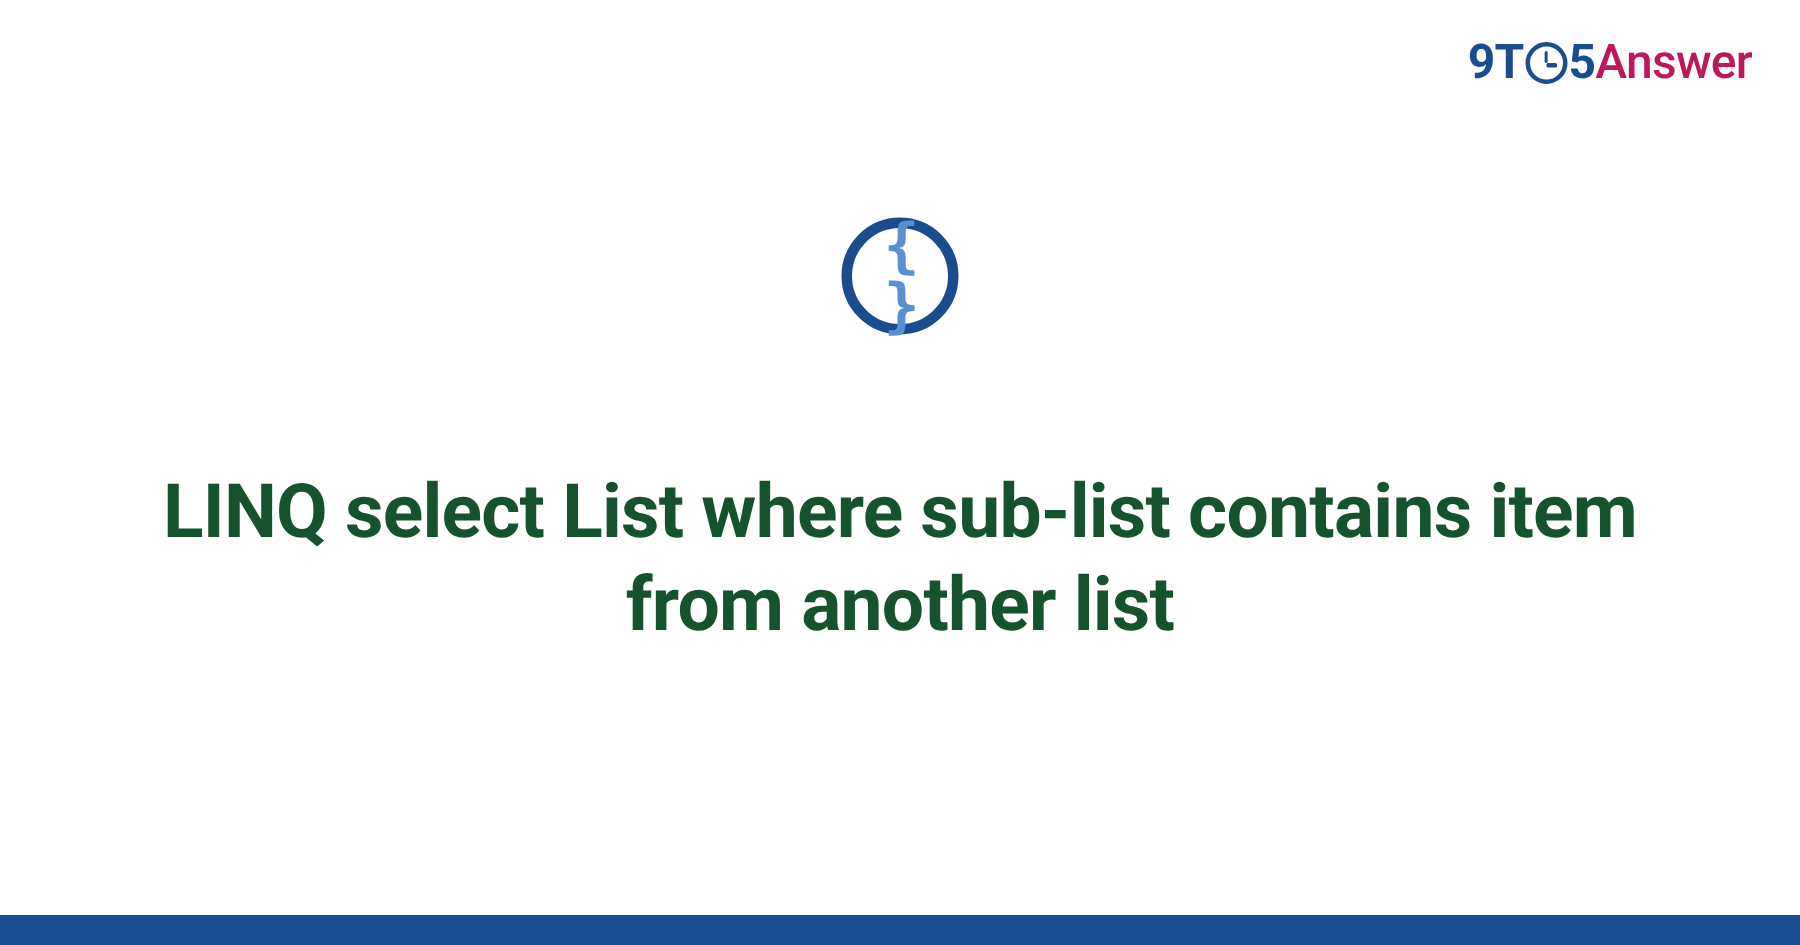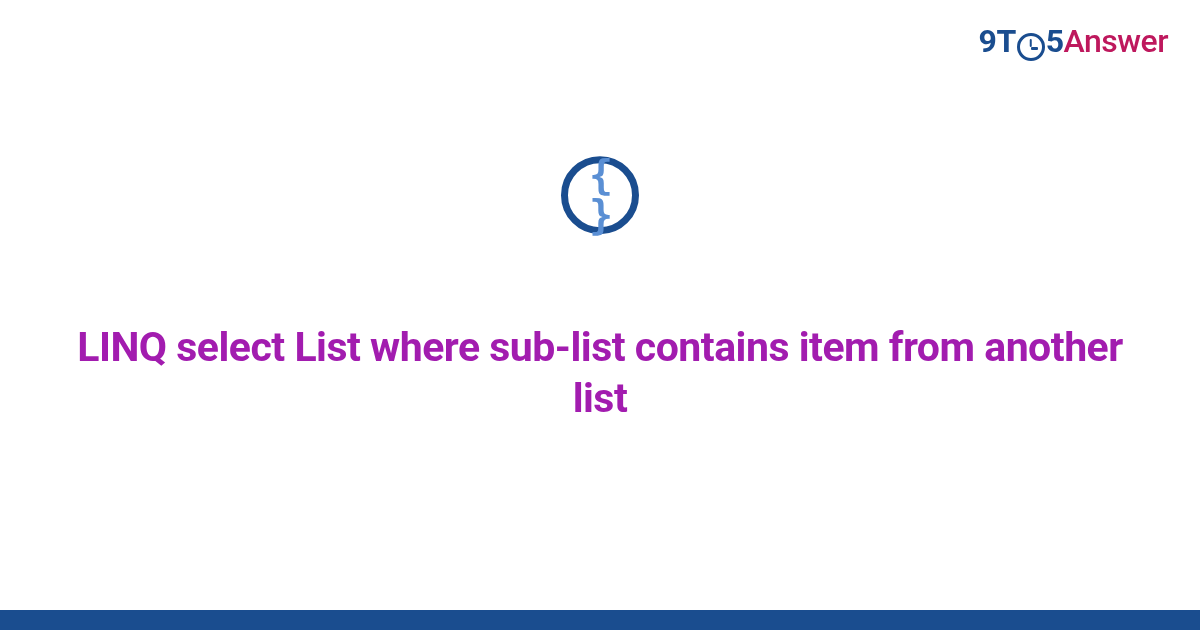--- a/index.html
+++ b/index.html
@@ -16,21 +16,21 @@
       overflow: hidden;
     }
     .logo {
       position: absolute;
       top: 22px;
       right: 32px;
       font-size: 32px;
       font-weight: 600;
       letter-spacing: -0.5px;
       display: flex;
-      align-items: flex-end;
+      align-items: center;
     }
     .logo-9t {
       color: #1a4d8f;
       font-weight: 700;
     }
     .logo-clock {
       display: inline-flex;
       align-items: center;
       justify-content: center;
       width: 28px;
@@ -91,23 +91,23 @@
     }
     .icon-braces {
       font-size: 40px;
       font-weight: 700;
       color: #5a8fd4;
       font-family: "Consolas", "Monaco", monospace;
       letter-spacing: -2px;
       line-height: 1;
     }
     .title {
-      font-size: 41px;
+      font-size: 50px;
       font-weight: 700;
-      color: #a21caf;
+      color: #14532d;
       line-height: 1.24;
       letter-spacing: -0.5px;
       margin-top: 34px;
     }
     .bottom-bar {
       position: absolute;
       bottom: 0;
       left: 0;
       width: 100%;
       height: 20px;

